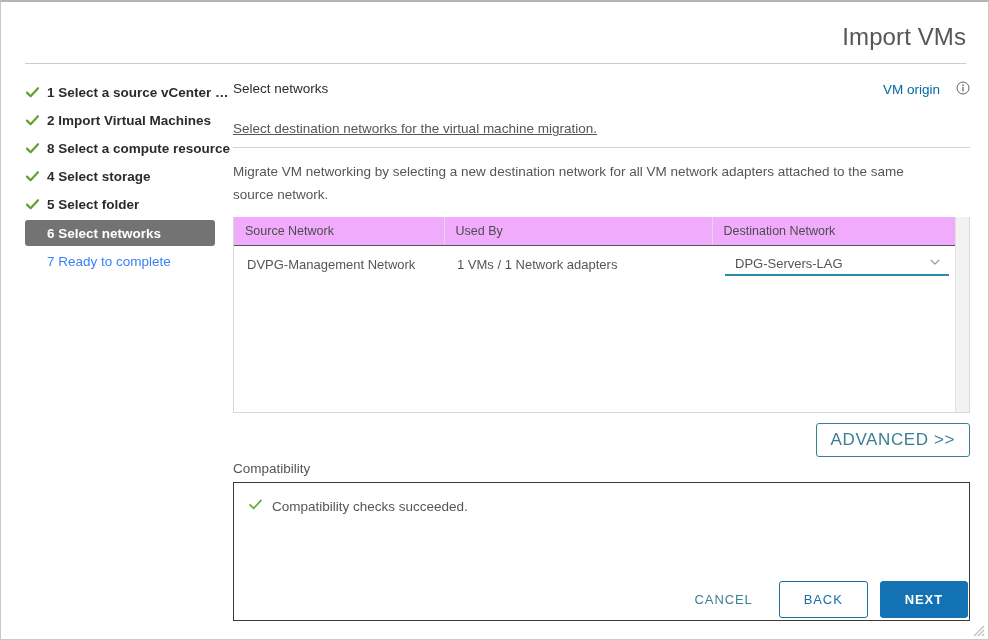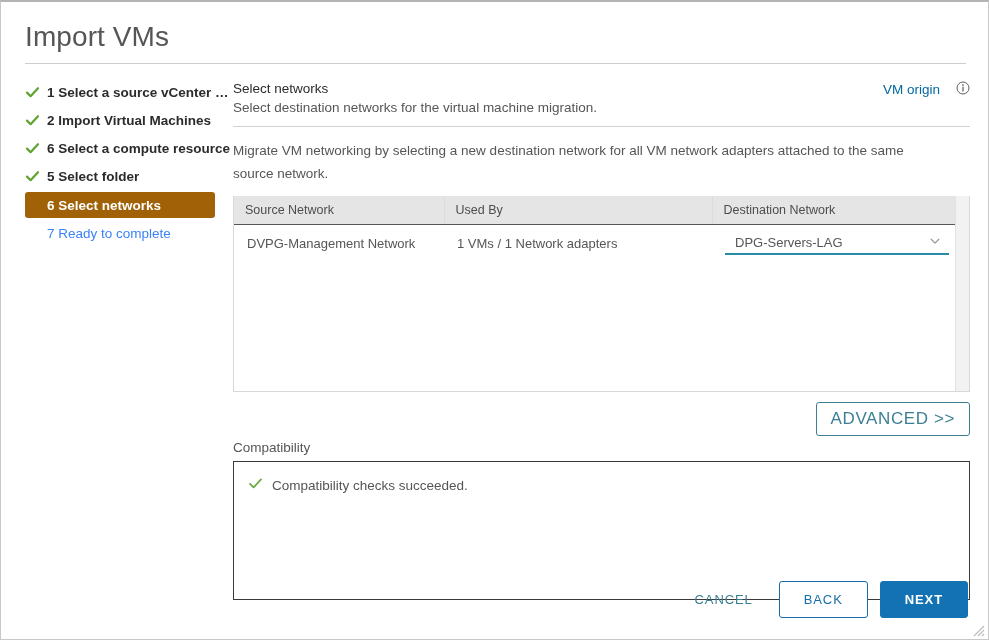--- a/index.html
+++ b/index.html
@@ -23,26 +23,27 @@
     background: #ffffff;
     border: 1px solid #c8c8c8;
     border-top: 2px solid #b4b4b4;
   }
 
   
   .title-wrap {
     padding: 18px 22px 0 24px;
   }
   .title {
-    font-size: 28px;
+    font-size: 24px;
     font-weight: 400;
     color: #565656;
     letter-spacing: 0.1px;
     line-height: 34px;
     white-space: nowrap;
+    text-align: right;
   }
   .title-rule {
     margin-top: 9px;
     height: 1px;
     background: #cdcdcd;
   }
 
   
   .body {
     display: flex;
@@ -76,21 +77,21 @@
   .step-label {
     font-size: 13.5px;
     font-weight: bold;
     color: #333333;
     white-space: nowrap;
     overflow: hidden;
     text-overflow: ellipsis;
   }
   .step.done .step-label { color: #2b2b2b; }
   .step.active {
-    background: #a16207;
+    background: #737373;
     border-radius: 3px;
     height: 26px;
     padding-left: 22px;
     margin-left: 0;
     width: 190px;
     text-align: center;
   }
   .step.active .step-label { color: #ffffff; }
   .step.pending { padding-left: 22px; }
   .step.pending .step-label {
@@ -111,24 +112,25 @@
     justify-content: space-between;
   }
   .head-left { min-width: 0; }
   .sec-title {
     font-size: 13.5px;
     font-weight: normal;
     color: #2b2b2b;
     line-height: 18px;
   }
   .sec-sub {
-    margin-top: 1px;
+    margin-top: 22px;
     font-size: 13.5px;
     color: #565656;
     line-height: 18px;
+    text-decoration: underline;
   }
   .vm-origin {
     display: flex;
     align-items: center;
     gap: 16px;
     font-size: 13.5px;
     color: #0369a1;
     white-space: nowrap;
     padding-top: 1px;
     cursor: pointer;
@@ -168,21 +170,21 @@
     width: 100%;
     border-collapse: collapse;
     table-layout: fixed;
   }
   table.net th {
     text-align: left;
     font-size: 12.5px;
     font-weight: normal;
     color: #4d4d4d;
     padding: 7px 0 7px 11px;
-    background: #e5e5e5;
+    background: #f0abfc;
     border-bottom: 1px solid #565656;
     border-right: 1px solid #dcdcdc;
     height: 24px;
     box-sizing: border-box;
   }
   table.net th:last-child { border-right: none; }
   table.net td {
     font-size: 13px;
     color: #565656;
     padding: 6px 0 6px 13px;
@@ -341,23 +343,31 @@
         </span>
         <span class="step-label">2 Import Virtual Machines</span>
       </div>
 
       <div class="step done">
         <span class="check">
           <svg width="15" height="15" viewBox="0 0 15 15">
               <path d="M2 7.6 L5.6 11.2 L13 3.2" stroke="#5fa22d" stroke-width="2.2" fill="none" stroke-linecap="round" stroke-linejoin="round"></path>
             </svg>
         </span>
-        <span class="step-label">6 Select a compute resource</span>
-      </div>
-
+        <span class="step-label">8 Select a compute resource</span>
+      </div>
+
+      <div class="step done">
+        <span class="check">
+          <svg width="15" height="15" viewBox="0 0 15 15">
+              <path d="M2 7.6 L5.6 11.2 L13 3.2" stroke="#5fa22d" stroke-width="2.2" fill="none" stroke-linecap="round" stroke-linejoin="round"></path>
+            </svg>
+        </span>
+        <span class="step-label">4 Select storage</span>
+      </div>
 
       <div class="step done">
         <span class="check">
           <svg width="15" height="15" viewBox="0 0 15 15">
               <path d="M2 7.6 L5.6 11.2 L13 3.2" stroke="#5fa22d" stroke-width="2.2" fill="none" stroke-linecap="round" stroke-linejoin="round"></path>
             </svg>
         </span>
         <span class="step-label">5 Select folder</span>
       </div>
 

